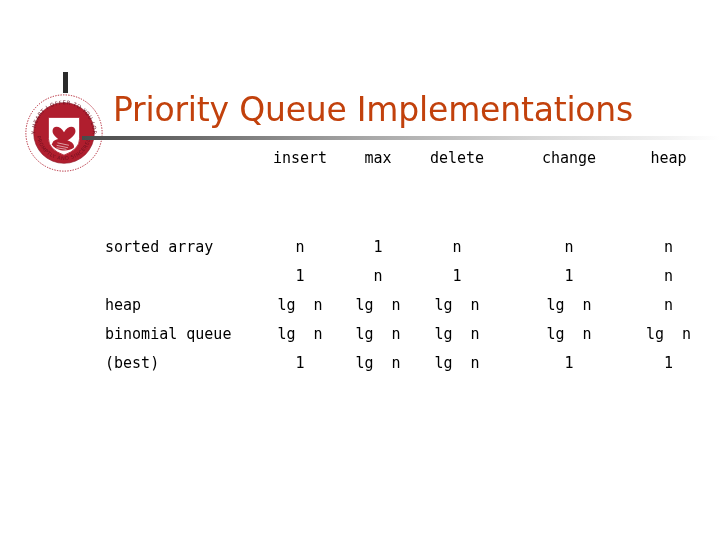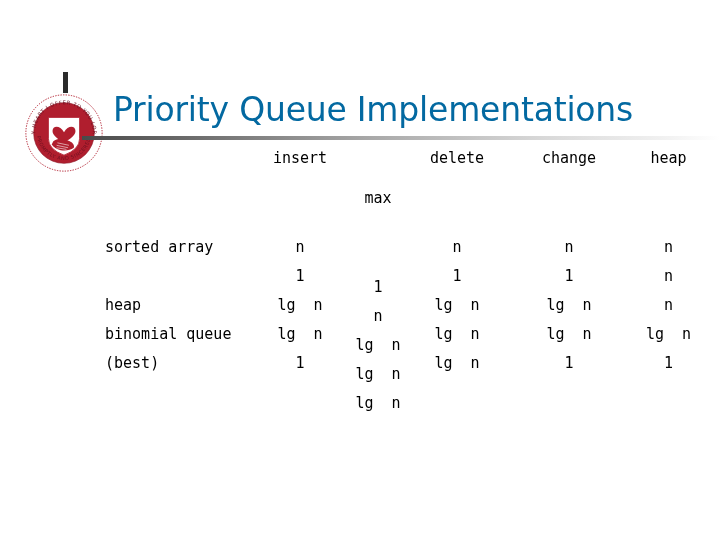--- a/index.html
+++ b/index.html
@@ -45,21 +45,21 @@
 
   
   .title {
     position: absolute;
     left: 113px;
     top: 88px;
     font-family: "DejaVu Sans", sans-serif;
     font-size: 33px;
     line-height: 44px;
     font-weight: 400;
-    color: #0369a1;
+    color: #c2410c;
     letter-spacing: -0.2px;
     white-space: nowrap;
   }
   .title-rule {
     position: absolute;
     left: 82px;
     top: 136px;
     width: 638px;
     height: 4px;
     background: linear-gradient(to right, #4a4a4a 0%, #6e6e6e 18%, #a8a8a8 45%, #d8d8d8 72%, #f2f2f2 92%, #ffffff 100%);
@@ -108,21 +108,21 @@
   .cell {
     position: absolute;
     top: 0;
     line-height: 29px;
     text-align: center;
     white-space: pre;
   }
 
   
   .c0 { left: 250px; width: 100px; }
-  .c1 { left: 330px; width: 96px; margin-top: 40px; }
+  .c1 { left: 330px; width: 96px; }
   .c2 { left: 405px; width: 104px; }
   .c3 { left: 515px; width: 108px; }
   .c4 { left: 617px; width: 103px; }
 </style>
 </head>
 <body>
 
 <div class="slide">
 
   <div class="logo-wrap">

